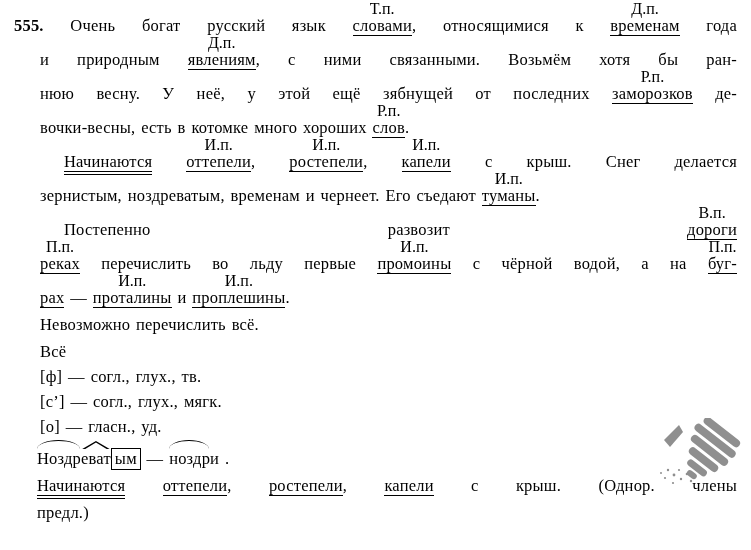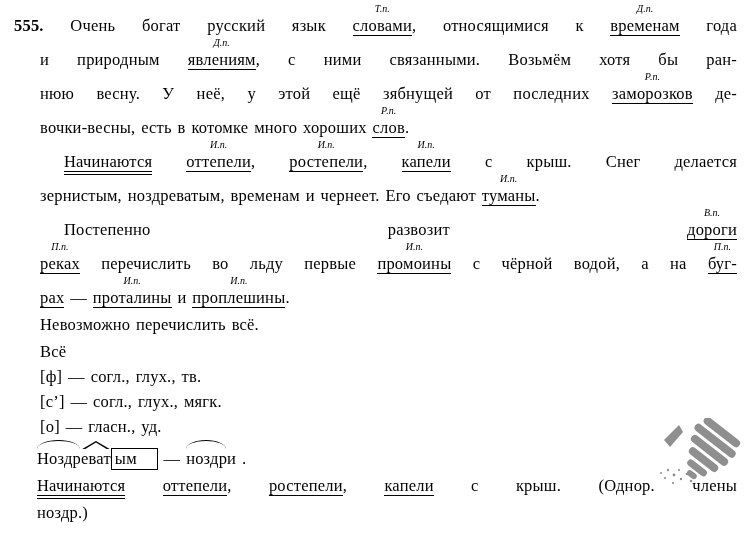--- a/index.html
+++ b/index.html
@@ -40,46 +40,45 @@
   .seg.wavy {
     text-decoration-style: wavy;
     text-decoration-thickness: 1px;
     text-underline-offset: 4px;
   }
   .case {
     position: absolute;
     top: -13px;
     left: 50%;
     transform: translateX(-50%);
-    font-size: 10px;
+    font-size: 16px;
     line-height: 11px;
     letter-spacing: 0;
     word-spacing: 0;
     white-space: nowrap;
-    font-style: italic;
   }
   .seg.root::before {
     content: '';
     position: absolute;
     left: 0; right: 1px; top: -9px;
     height: 8px;
     border-top: 1.6px solid #000;
     border-radius: 50% 50% 0 0 / 100% 100% 0 0;
   }
   .seg.suffix::before {
     content: '';
     position: absolute;
     left: 4%; right: 4%; top: -8px;
     height: 8px;
     background: #000;
     clip-path: polygon(0 100%, 50% 0, 100% 100%, 89% 100%, 50% 20%, 11% 100%);
   }
   .seg.ending {
     border: 1.3px solid #000;
-    padding: 0 20px 1px 3px;
+    padding: 0 3px 1px 3px;
   }
   .ink-blot {
     position: absolute;
     left: 652px;
     top: 418px;
     width: 98px;
     height: 92px;
   }
   .ink-blot svg { display: block; }
 </style>
@@ -97,21 +96,21 @@
       <div class="line ind-2 t-ann just"><span class="seg plain">Постепенно развозит </span><span class="seg u">дороги<span class="case">В.п.</span></span></div>
       <div class="line ind-1 t-ann just"><span class="seg u">реках<span class="case">П.п.</span></span><span class="seg plain"> перечислить во льду первые </span><span class="seg u">промоины<span class="case">И.п.</span></span><span class="seg plain"> с чёрной водой, а на </span><span class="seg u">буг-<span class="case">П.п.</span></span></div>
       <div class="line ind-1 t-ann"><span class="seg u">рах</span><span class="seg plain"> — </span><span class="seg u">проталины<span class="case">И.п.</span></span><span class="seg plain"> и </span><span class="seg u">проплешины<span class="case">И.п.</span></span><span class="seg plain">.</span></div>
       <div class="line ind-1 t-plain"><span class="seg plain">Невозможно перечислить всё.</span></div>
       <div class="line ind-1 t-plain"><span class="seg plain">Всё</span></div>
       <div class="line ind-1 t-phon"><span class="seg plain">[ф] — согл., глух., тв.</span></div>
       <div class="line ind-1 t-phon"><span class="seg plain">[с’] — согл., глух., мягк.</span></div>
       <div class="line ind-1 t-phon"><span class="seg plain">[о] — гласн., уд.</span></div>
       <div class="line ind-3 t-morph"><span class="seg root">Ноздр</span><span class="seg suffix">еват</span><span class="seg ending">ым</span><span class="seg plain"> — </span><span class="seg root">ноздр</span><span class="seg plain">и</span><span class="seg plain"> .</span></div>
       <div class="line ind-3 t-plain just"><span class="seg uu">Начинаются</span><span class="seg plain"> </span><span class="seg u">оттепели</span><span class="seg plain">, </span><span class="seg u">ростепели</span><span class="seg plain">, </span><span class="seg u">капели</span><span class="seg plain"> </span><span class="seg wavy">с крыш</span><span class="seg plain">. (Однор. члены</span></div>
-      <div class="line ind-3 t-plain"><span class="seg plain">ноздр.)</span></div>
+      <div class="line ind-3 t-plain"><span class="seg plain">предл.)</span></div>
     </div>
 
   <span class="ink-blot">
     <svg width="98" height="92" viewBox="0 0 98 92" xmlns="http://www.w3.org/2000/svg">
       <g class="blot-fill" fill="#8f8f8f">
         <polygon points="12,22 27,7 31,14 18,29"></polygon>
         <g transform="rotate(38 55 38)">
           <rect x="30" y="6" width="44" height="8" rx="4"></rect>
           <rect x="27" y="17" width="50" height="8" rx="4"></rect>
           <rect x="31" y="28" width="45" height="8" rx="4"></rect>

